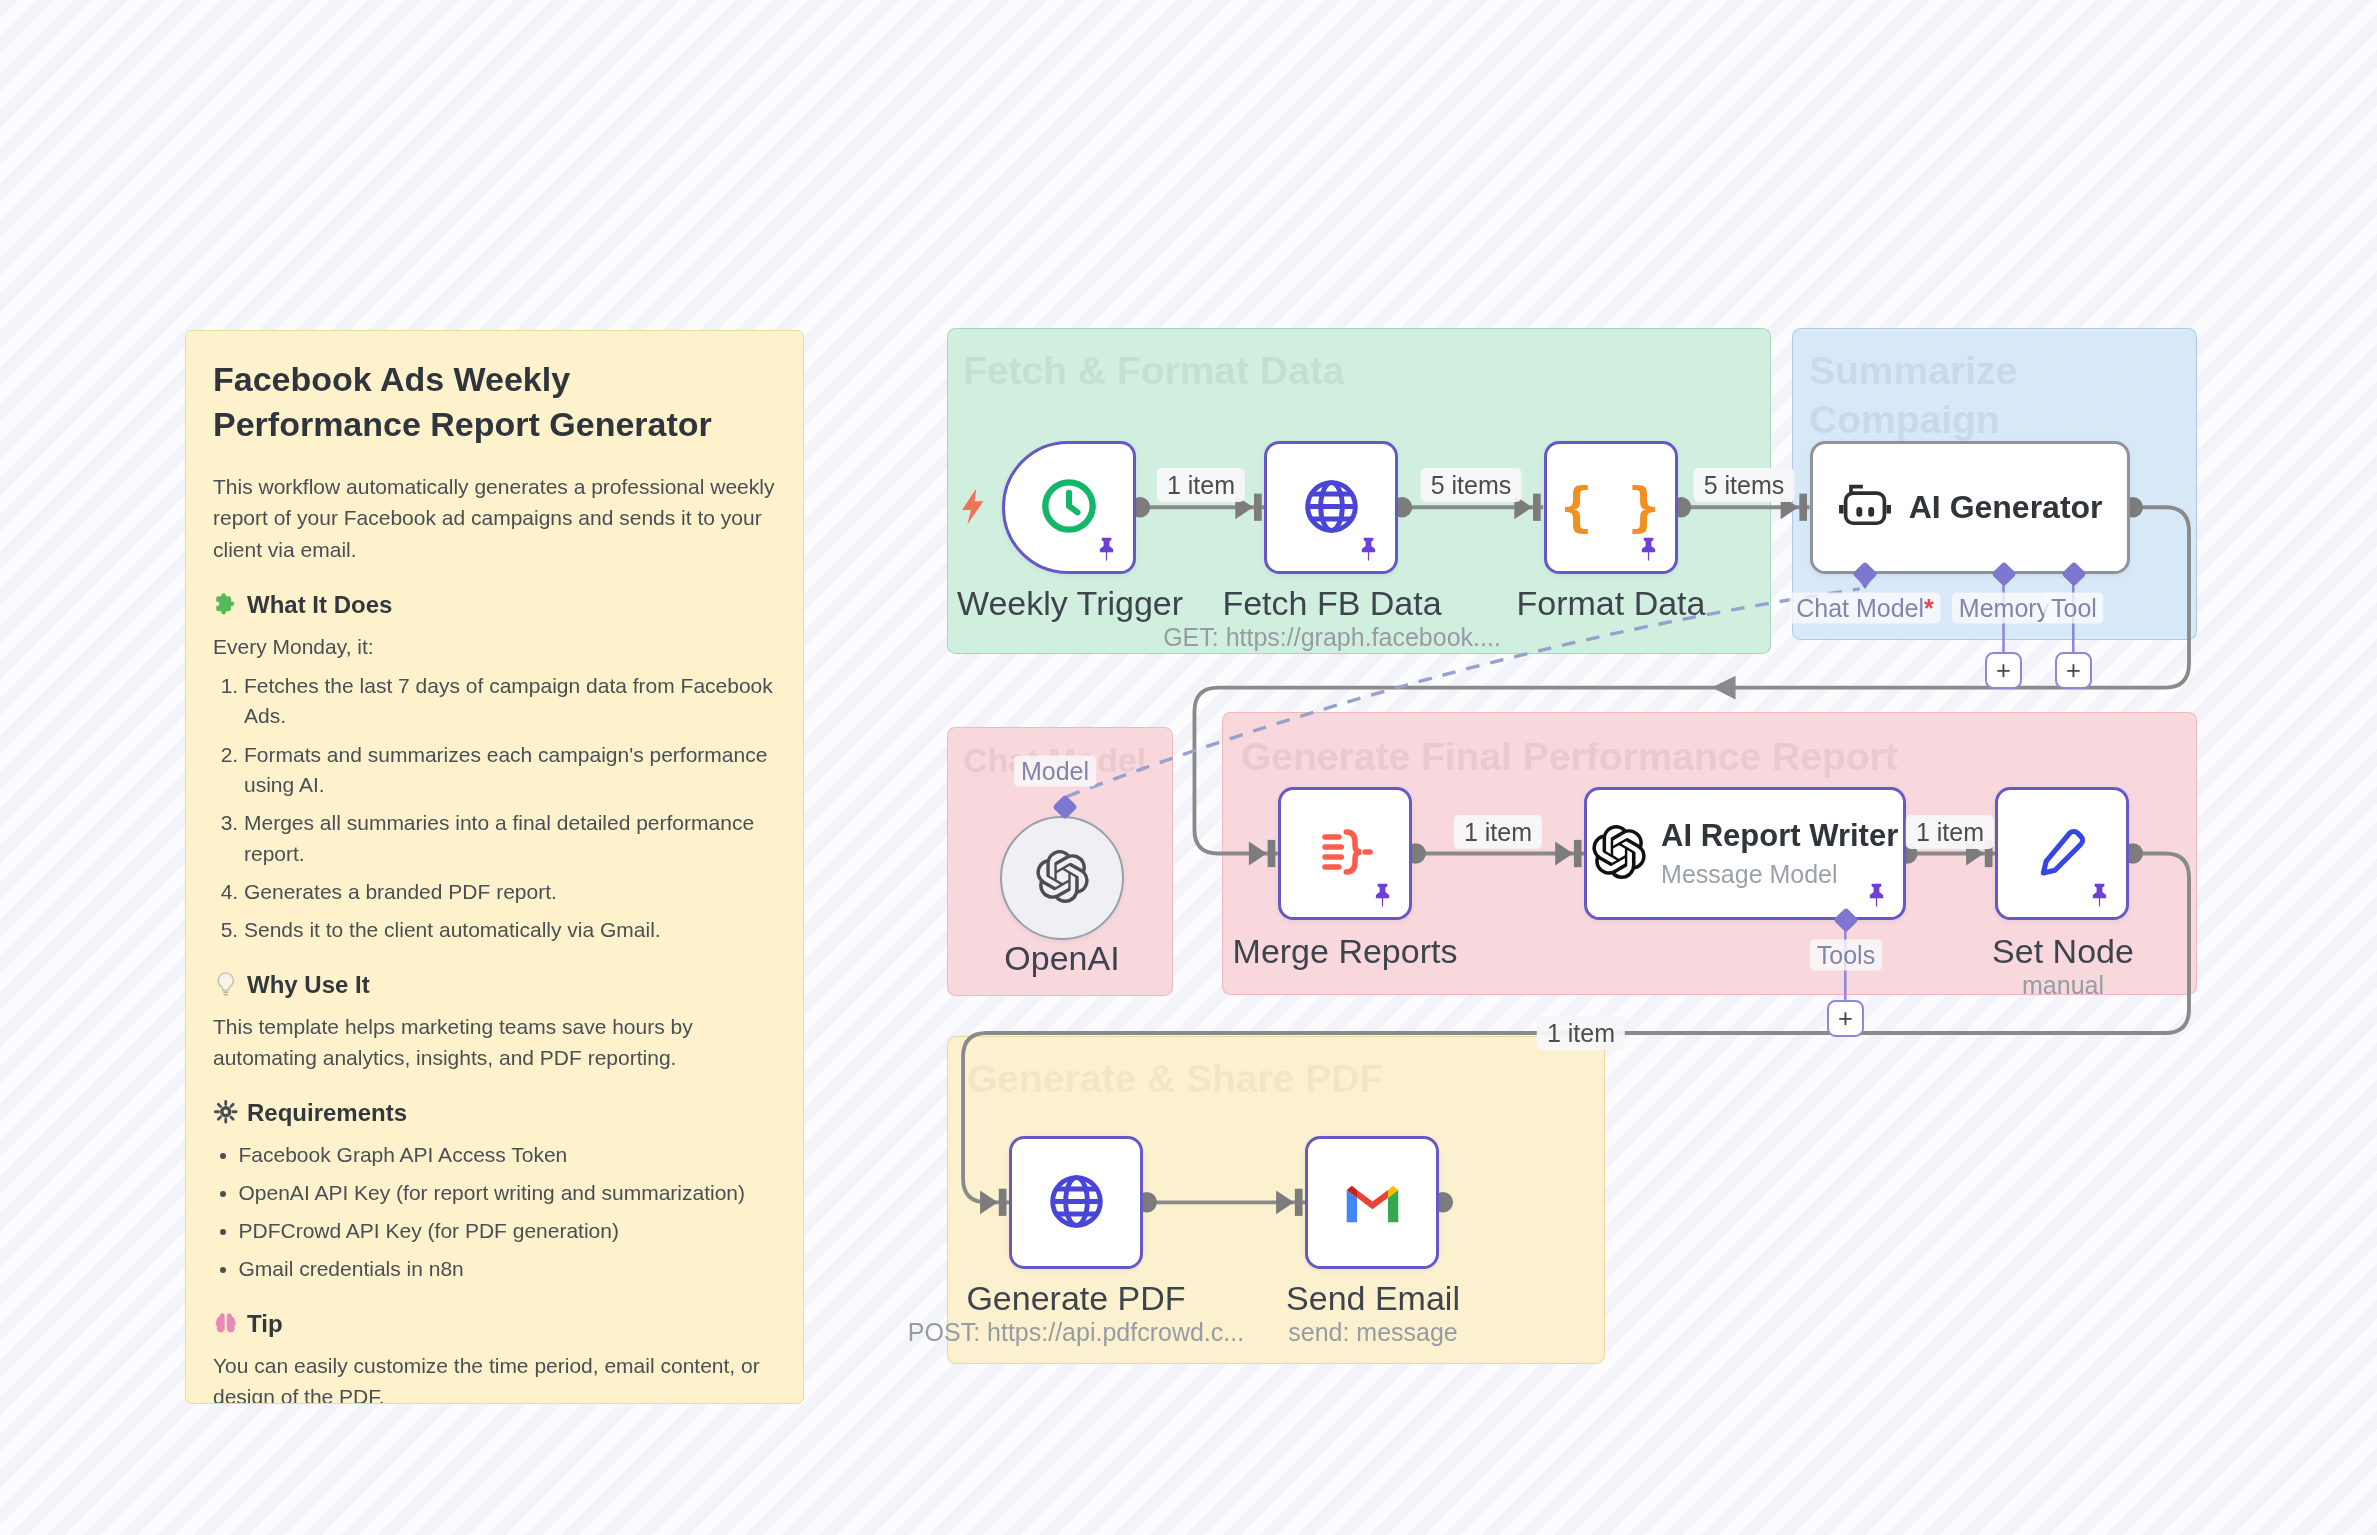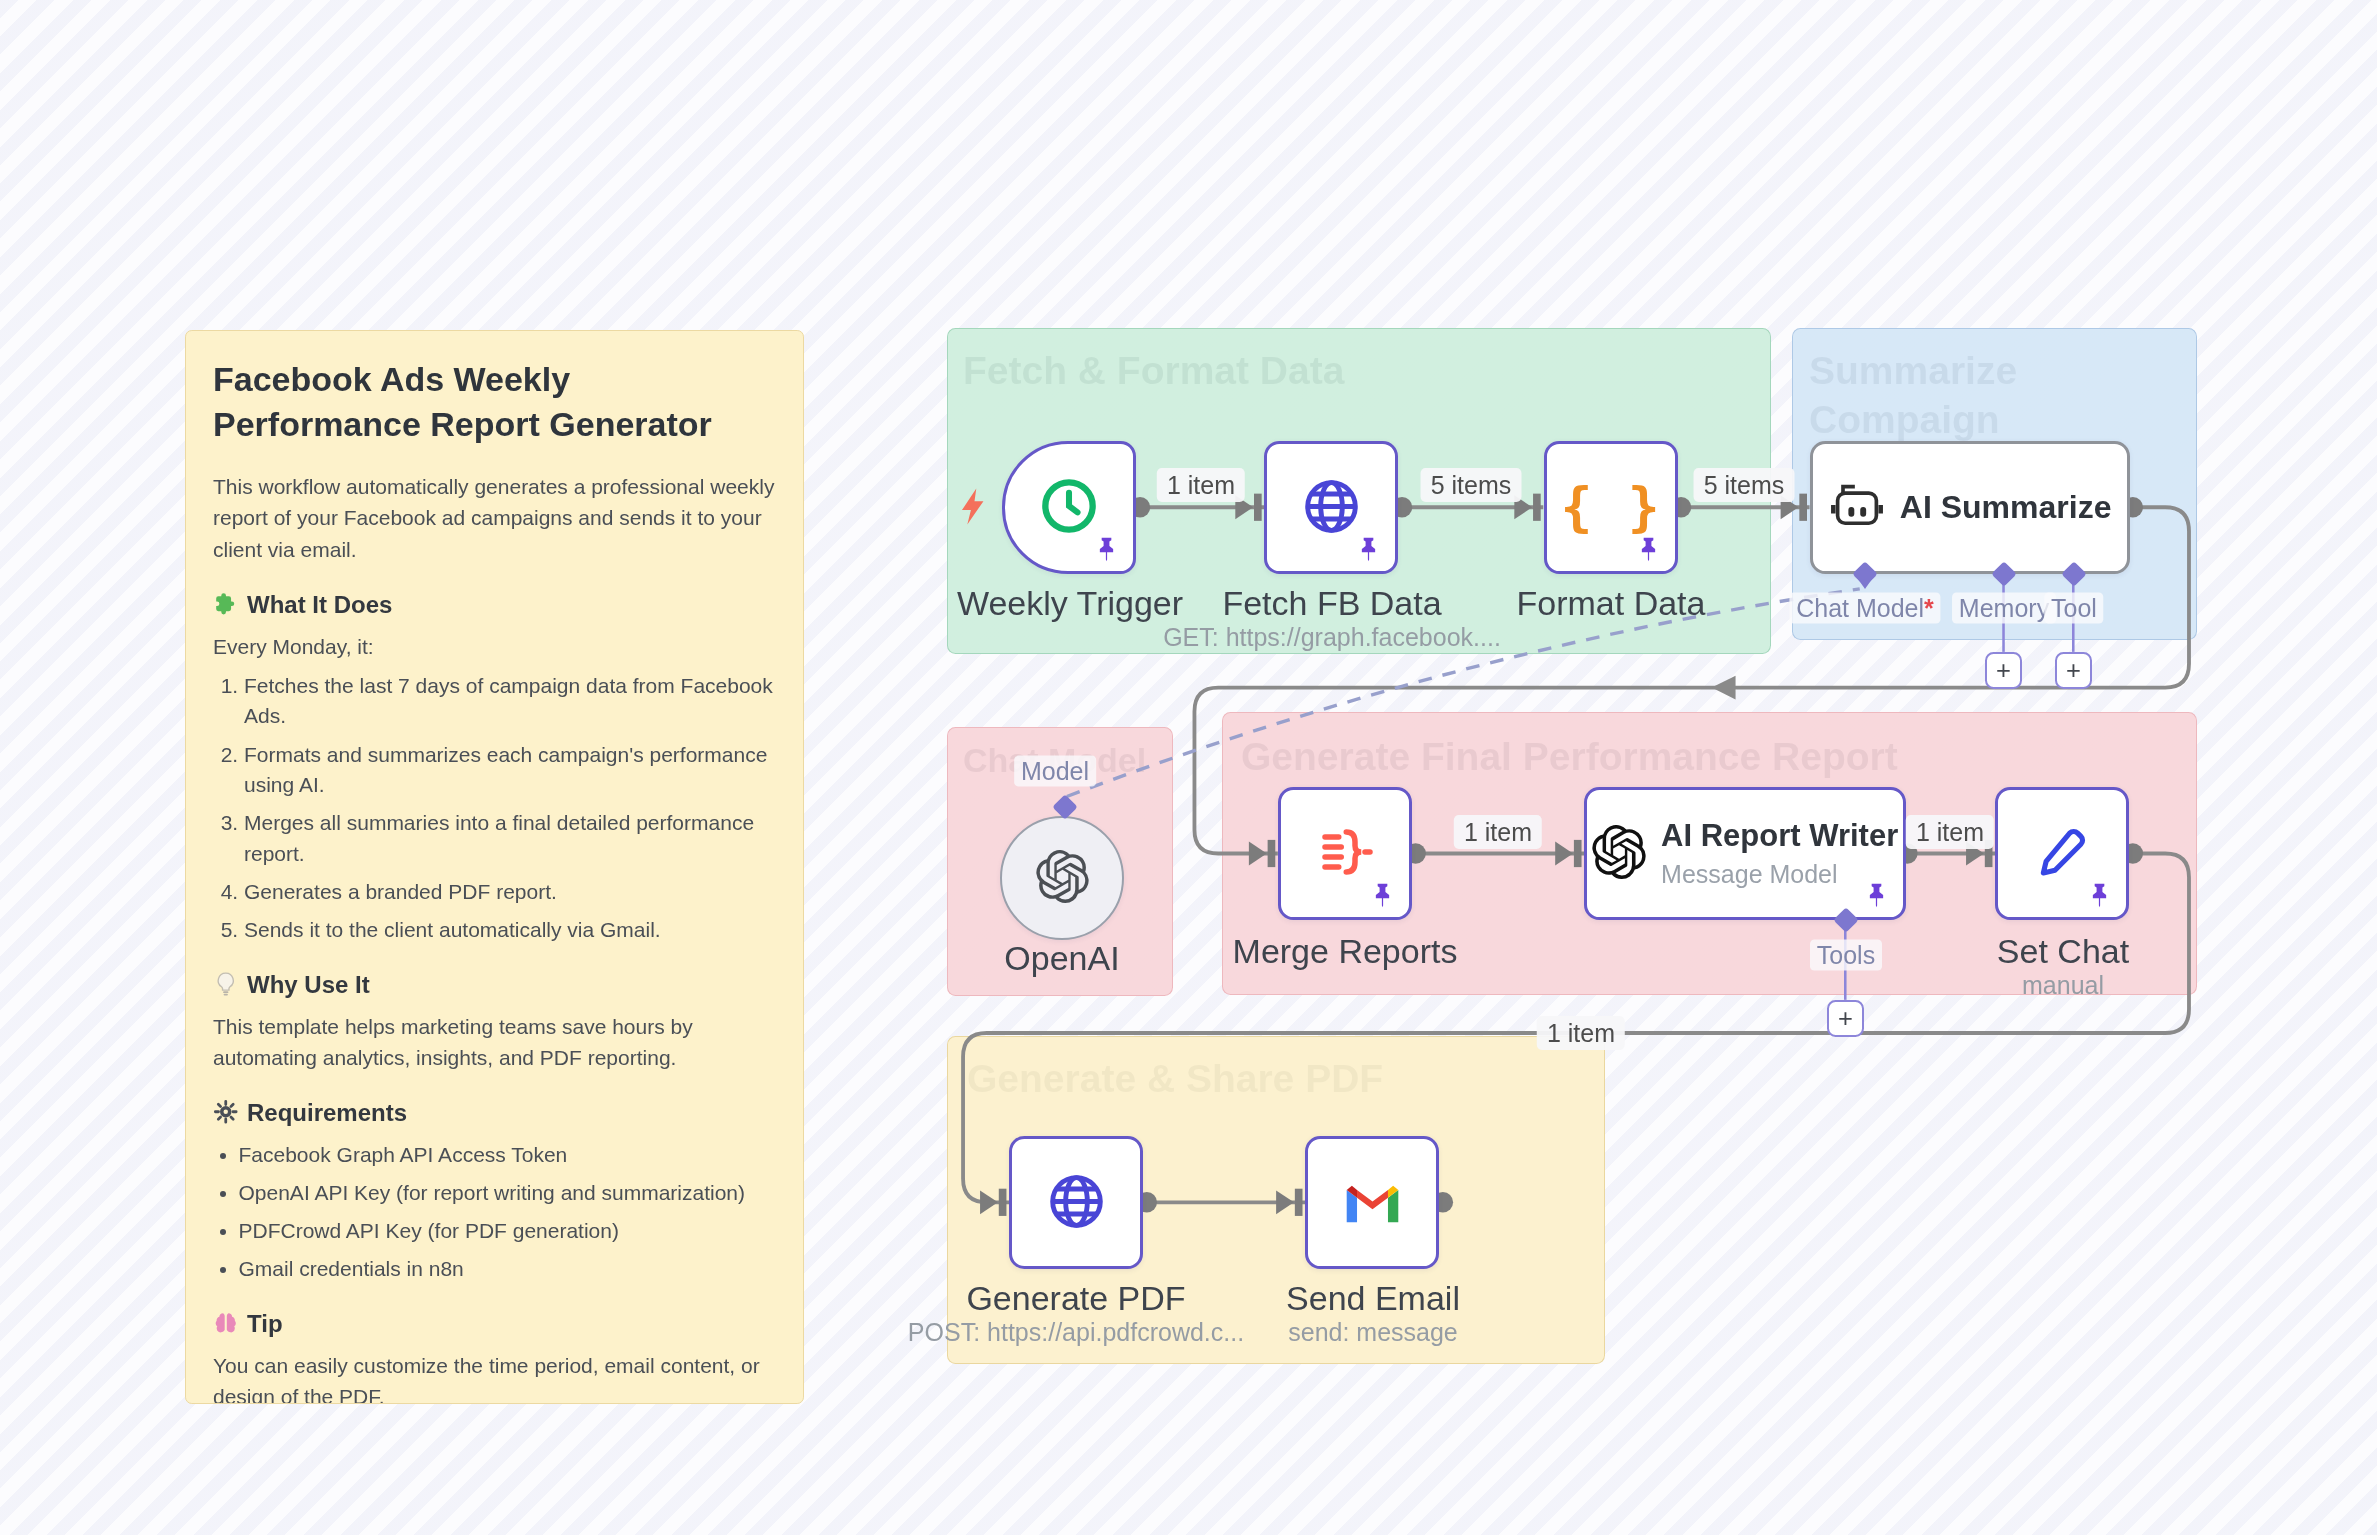--- a/index.html
+++ b/index.html
@@ -220,21 +220,21 @@
 
   <div class="node wide grayb" style="left:1810px;top:441px;">
     <div class="inner-row">
       <span><svg viewBox="0 0 52 44" width="56" height="48" fill="none" stroke="#2e2e2e" stroke-width="3.4">
             <path d="M13 10V4h11"></path>
             <rect x="8" y="10" width="36" height="28" rx="7" fill="#fff"></rect>
             <rect x="18" y="23" width="5.5" height="9" rx="2.7" fill="#2e2e2e" stroke="none"></rect>
             <rect x="29" y="23" width="5.5" height="9" rx="2.7" fill="#2e2e2e" stroke="none"></rect>
             <path d="M4 21v8M48 21v8" stroke-width="4.2"></path>
           </svg></span>
-      <span class="inner-title">AI Summarize</span>
+      <span class="inner-title">AI Generator</span>
     </div>
   </div>
 
   <div class="diamond" style="left:1865px;top:574px;"></div>
   <div class="dtail" style="left:1865px;top:579px;"></div>
   <div class="diamond" style="left:2004px;top:574px;"></div>
   <div class="diamond" style="left:2074px;top:574px;"></div>
   <div class="port-label" style="left:1865px;top:608px;"><span>Chat Model</span><span class="req">*</span></div>
   <div class="port-label" style="left:2004px;top:608px;">Memory</div>
   <div class="port-label" style="left:2074px;top:608px;">Tool</div>
@@ -281,21 +281,21 @@
   <div class="plusbox" style="left:1827px;top:1000px;">+</div>
 
   <div class="node" style="left:1995px;top:787px;">
     <span><svg viewBox="0 0 24 24" width="56" height="56" fill="none" stroke="#3646e4" stroke-width="2.2" stroke-linejoin="round">
           <path d="M15.3 3.9a2.4 2.4 0 0 1 3.4 0l1.4 1.4a2.4 2.4 0 0 1 0 3.4L9 19.8 4 21l1.2-5z"></path>
         </svg></span>
     <span class="pin"><svg viewBox="0 0 24 24" width="29" height="29" fill="#6d3fd8">
           <path d="M8 3h8v2.2l-1.6 1V10l3.1 2.5V15h-5v6l-.5 1.6L11.5 21v-6h-5v-2.5L9.6 10V6.2L8 5.2z"></path>
         </svg></span>
   </div>
-  <div class="node-label" style="left:2063px;top:932px;">Set Chat</div>
+  <div class="node-label" style="left:2063px;top:932px;">Set Node</div>
   <div class="node-sub" style="left:2063px;top:971px;">manual</div>
 
   <div class="node" style="left:1009px;top:1136px;">
     <span><svg viewBox="0 0 24 24" width="65" height="65" fill="none" stroke="#4945d6" stroke-width="1.8">
           <circle cx="12" cy="12" r="8.8"></circle>
           <ellipse cx="12" cy="12" rx="4" ry="8.8"></ellipse>
           <path d="M3.2 12h17.6M4.4 7.4h15.2M4.4 16.6h15.2"></path>
         </svg></span>
   </div>
   <div class="node-label" style="left:1076px;top:1279px;">Generate PDF</div>

